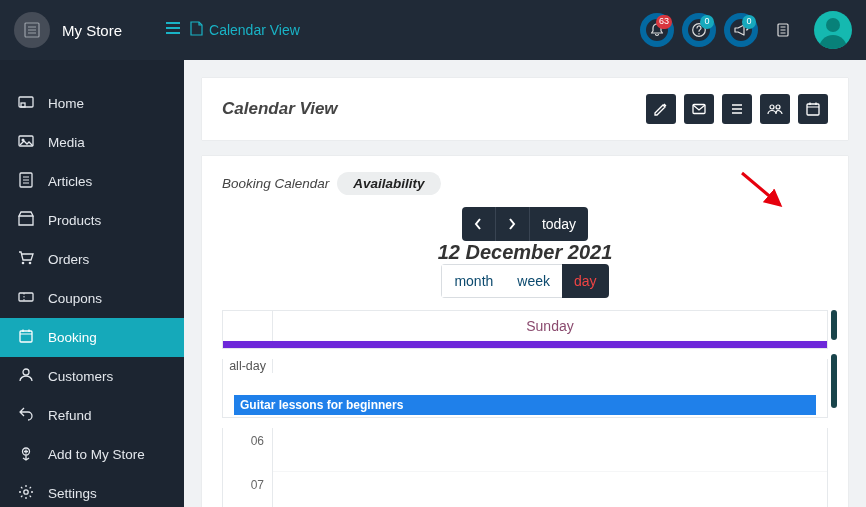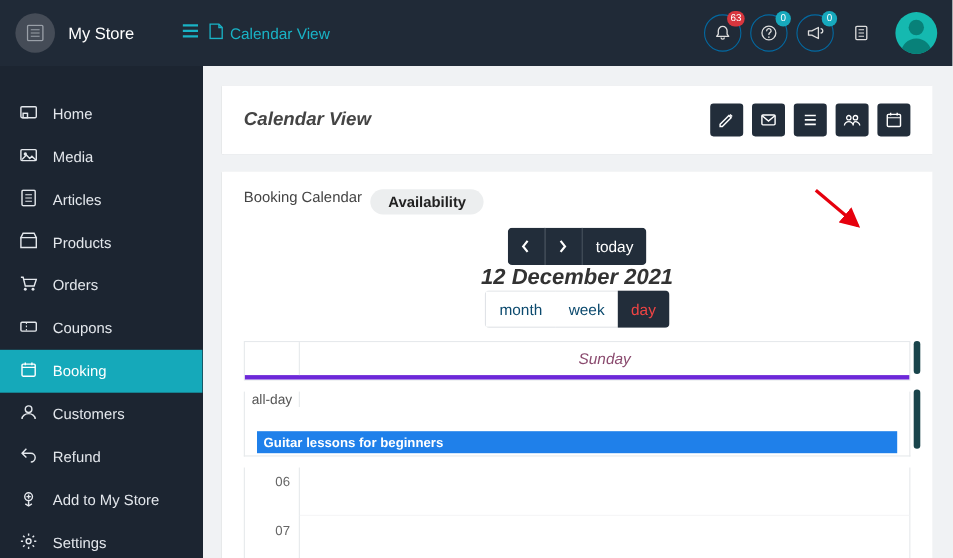--- a/index.html
+++ b/index.html
@@ -7,57 +7,57 @@
   body { background: #f0f2f4; overflow: hidden; }
   .topbar { height: 60px; background: #202a37; display: flex; align-items: center; padding: 0 14px; color: #fff; }
   .brand-logo { width: 36px; height: 36px; border-radius: 50%; background: #454c57; display: flex; align-items: center; justify-content: center; margin-right: 12px; color:#9aa0a8;}
   .brand-name { font-size: 15px; color: #fff; }
   .brand-gap { width: 44px; }
   .top-menu-icon { color: #19b3c6; margin-right: 6px; font-size: 17px; }
   .breadcrumb-icon { color: #a1d7df; margin-right: 6px; }
   .breadcrumb-link { color: #19b3c6; font-size: 14px; }
   .top-spacer { flex: 1; }
   .top-actions { display: flex; align-items: center; gap: 8px; }
-  .circ-btn { position: relative; width: 34px; height: 34px; border-radius: 50%; border: 1px solid #0369a1; display: flex; align-items: center; justify-content: center; color: #ddd; font-size: 16px; }
+  .circ-btn { position: relative; width: 34px; height: 34px; border-radius: 50%; border: 6px solid #0369a1; display: flex; align-items: center; justify-content: center; color: #ddd; font-size: 16px; }
   .badge { position: absolute; top: -4px; right: -4px; font-size: 9px; line-height: 13px; min-width: 14px; height: 14px; padding: 0 3px; border-radius: 7px; color: #fff; text-align: center; }
   .badge.red { background: #d9363e; }
   .badge.teal { background: #17a9bd; }
   .avatar { width: 38px; height: 38px; border-radius: 50%; background: #15b9b0; display:flex; align-items:center; justify-content:center; position:relative; overflow:hidden; margin-left:6px;}
   .avatar::before{ content:""; width:14px;height:14px; border-radius:50%; background:#088179; position:absolute; top:7px;}
   .avatar::after{ content:""; width:28px;height:16px; border-radius:14px 14px 0 0; background:#088179; position:absolute; bottom:-2px;}
   .layout { display: flex; height: calc(100% - 60px); }
   .sidebar { width: 184px; background: #1c2531; color: #a8b1bd; padding-top: 24px; overflow-y: auto; flex-shrink:0;}
   .nav-item { display: flex; align-items: center; gap: 14px; padding: 10px 18px; font-size: 13.5px; color: #e3e7ec; cursor: pointer; }
   .nav-item .ico { width: 16px; text-align: center; font-size: 14px; color: #e3e7ec; }
   .nav-item.active { background: #15a9ba; color: #fff; }
   .nav-item.active .ico { color: #fff; }
   .main { flex: 1; overflow: auto; padding: 18px 18px 0 18px; }
   .card { background: #fff; padding: 16px 20px; margin-bottom: 16px; box-shadow: 0 0 1px rgba(0,0,0,.15); }
   .card-head { display: flex; align-items: center; }
   .page-title { font-style: italic; font-weight: 700; font-size: 17px; color: #444; flex: 1; }
   .tool-btns { display: flex; gap: 8px; }
   .sqbtn { width: 30px; height: 30px; background: #222d3a; color: #fff; border-radius: 3px; display: flex; align-items: center; justify-content: center; font-size: 14px; }
-  .tabs-row { display: flex; margin-bottom: 12px; }
+  .tabs-row { display: flex; align-items: center; margin-bottom: 12px; font-style: italic; }
   .tab-link { font-size: 13.5px; color: #444; margin-right: 8px; }
   .tab-pill { background: #eceeef; border-radius: 14px; padding: 4px 16px; font-size: 13.5px; color: #222; font-weight:600;}
   .cal-ctrl-row { display: flex; align-items: center; margin-bottom: 12px; position:relative;flex-direction:column;}
   .btn-group { display: flex; border-radius:4px; overflow:hidden; }
   .seg { background: #222d3a; color: #fff; height: 34px; display: flex; align-items: center; justify-content: center; font-size: 14px; padding: 0 12px; border-right: 1px solid #394452; cursor:pointer;}
   .seg:last-child { border-right: none; }
   .seg.arrow { width: 34px; padding: 0; font-size:16px;}
   .seg.today { font-weight:400; }
   .cal-title { flex: 1; text-align: center; font-style: italic; font-weight: 700; font-size: 20px; color: #333; }
   .view-group .seg.inactive { background: #fff; color: #0c4a6e; border: 1px solid #d9dde1; border-right:none;}
   .view-group .seg.inactive + .seg.inactive {border-left:none;}
   .view-group .seg.active { background: #222d3a; color:#ef4444;}
   .arrow-annot { position:absolute; right:40px; top:-38px; pointer-events:none;}
   .arrow-annot svg{ width:50px; height:44px;}
   .cal-wrap { position: relative; }
   .cal-table { border: 1px solid #e6e9ec; }
-  .cal-row { display: flex; border-bottom: 4px solid #6d28d9; font-style: italic; }
+  .cal-row { display: flex; border-bottom: 7px solid #6d28d9; }
   .time-col { width: 50px; border-right: 1px solid #e6e9ec; font-size: 12px; color: #666; padding: 6px 8px; text-align: right; }
   .body-col { flex: 1; }
   .day-header { text-align: center; padding: 7px 0; color: #8a4a6e; font-size: 14px; }
   .allday-row { display:flex; border:1px solid #e6e9ec; border-top:none; margin-bottom:10px;}
   .allday-label { width:50px; border-right:1px solid #e6e9ec; display:flex; align-items:center; justify-content:flex-end; padding:0 6px; font-size:12.5px; color:#555;}
   .allday-body { flex:1; padding:22px 0 2px 0;}
   .event-bar { background: #1f80ea; color: #fff; font-size: 12px; font-weight:600; padding: 3px 6px; margin:0 11px;}
   .time-block { height: 44px; display:flex; }
   .time-block .time-col{ display:flex; align-items:flex-start; justify-content:flex-end; height:100%;}
   .time-block .body-col{ border-bottom:1px solid #f5f6f7;}

